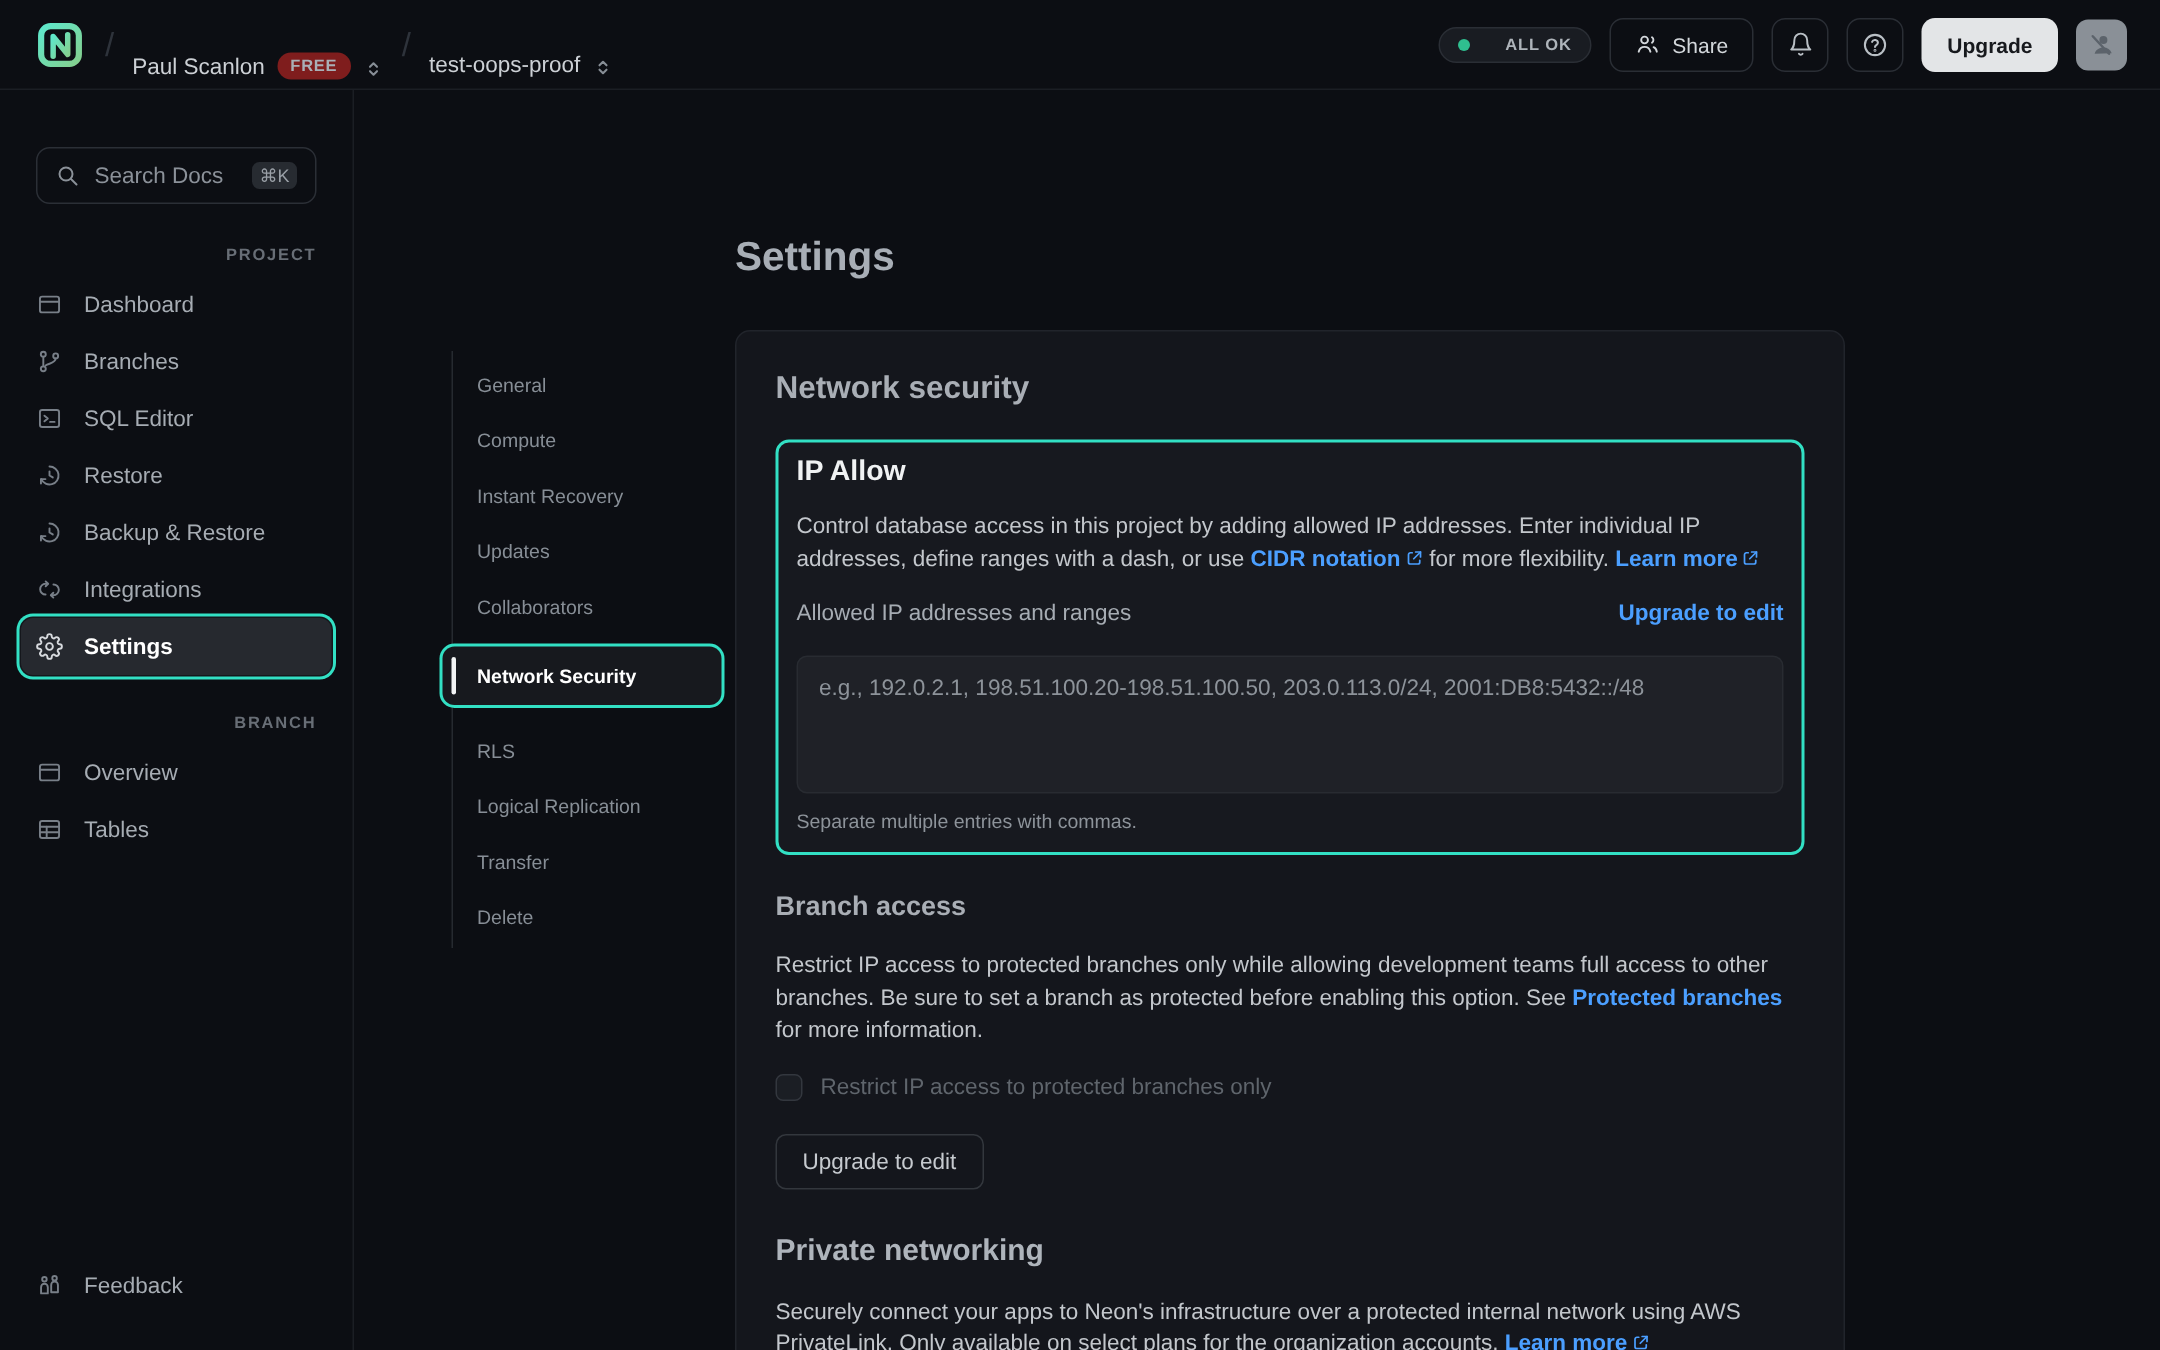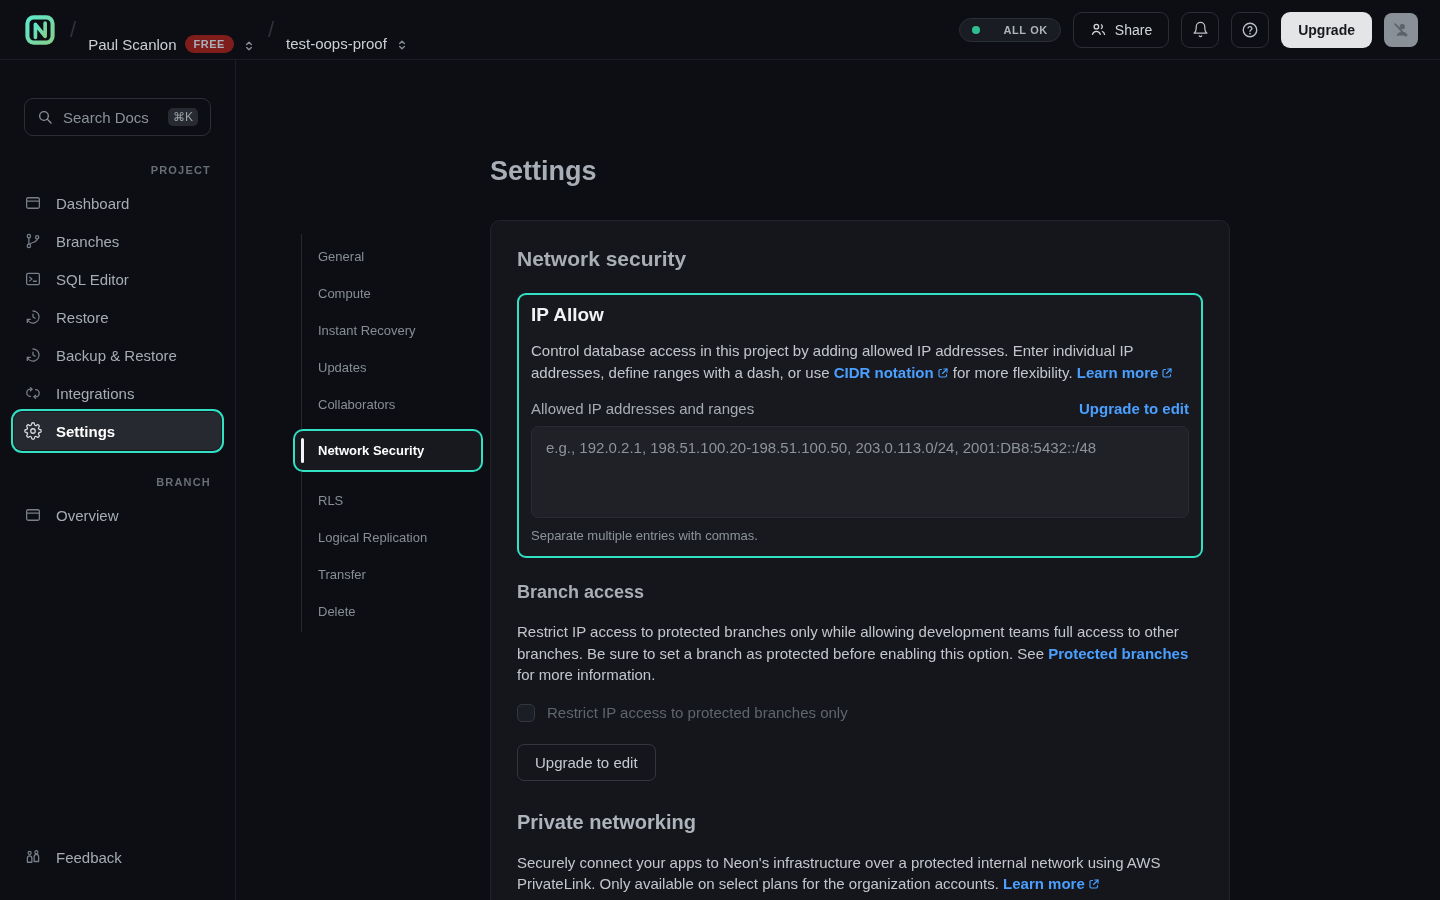--- a/index.html
+++ b/index.html
@@ -81,21 +81,21 @@
 
   .ip-allow{ border:2px solid #32e0c4; border-radius:9px; background:#17191f;
     padding:9px 12px 13px; margin-bottom:22px; }
   .ip-allow h3{ font-size:19px; font-weight:600; color:#f0f2f3; margin-bottom:14px; }
   .para{ font-size:15px; line-height:21.5px; color:#c3c7cc; }
   .link{ color:#4b9fff; font-weight:600; text-decoration:none; cursor:pointer; }
   .ext-icon{ display:inline-block; vertical-align:-1px; margin-left:3px; color:#4b9fff; }
   .field-row{ display:flex; align-items:center; justify-content:space-between; margin-top:17px; }
   .field-label{ font-size:15px; color:#a6acb3; }
   .upgrade-link{ font-size:15px; }
-  .ip-textarea{ width:100%; height:92px; margin-top:9px; background:#1f2127;
+  .ip-textarea{ width:100%; height:92px; margin-top:20px; background:#1f2127;
     border:1px solid #282b31; border-radius:7px; resize:none; padding:12px 14px;
     font-family:"Liberation Sans",sans-serif; font-size:15px; color:#d6d9dc; }
   .ip-textarea::placeholder{ color:#8d939a; }
   .hint{ font-size:13px; color:#8d939a; margin-top:7px; }
 
   .sec-title{ font-size:18px; font-weight:600; color:#a9aeb5; margin:24px 0 18px; }
   .sec-title.lg{ font-size:20px; margin-top:30px; color:#aeb4bb; }
   .check-row{ display:flex; align-items:center; gap:12px; margin:18px 0 22px; cursor:default; }
   .checkbox{ width:18px; height:18px; border:1px solid #33373e; border-radius:5px;
     background:#1b1e24; }
@@ -281,20 +281,31 @@
     <div class="nav-label">BRANCH</div>
 
     <div class="nav-item">
       <span class="ic">
           <svg width="18" height="18" viewBox="0 0 24 24" fill="none" stroke="currentColor" stroke-width="1.7" stroke-linecap="round">
             <rect x="3.5" y="5" width="17" height="14" rx="2"></rect>
             <path d="M3.5 9.5h17"></path>
           </svg>
         </span>
       <span>Overview</span>
+    </div>
+    <div class="nav-item">
+      <span class="ic">
+          <svg width="18" height="18" viewBox="0 0 24 24" fill="none" stroke="currentColor" stroke-width="1.7" stroke-linecap="round">
+            <rect x="3.5" y="4.5" width="17" height="15" rx="2"></rect>
+            <path d="M3.5 9.5h17"></path>
+            <path d="M3.5 14.5h17"></path>
+            <path d="M9.5 9.5v10"></path>
+          </svg>
+        </span>
+      <span>Tables</span>
     </div>
 
     <div class="sidebar-bottom">
       <div class="nav-item">
         <span class="ic">
             <svg width="18" height="18" viewBox="0 0 24 24" fill="none" stroke="currentColor" stroke-width="1.7" stroke-linecap="round" stroke-linejoin="round">
               <circle cx="7.5" cy="6.5" r="2"></circle>
               <path d="M4.5 19v-5.5a3 3 0 0 1 6 0V19h-6z"></path>
               <circle cx="16.5" cy="5.5" r="2"></circle>
               <path d="M13.5 18v-6.5a3 3 0 0 1 6 0V18h-6z"></path>

